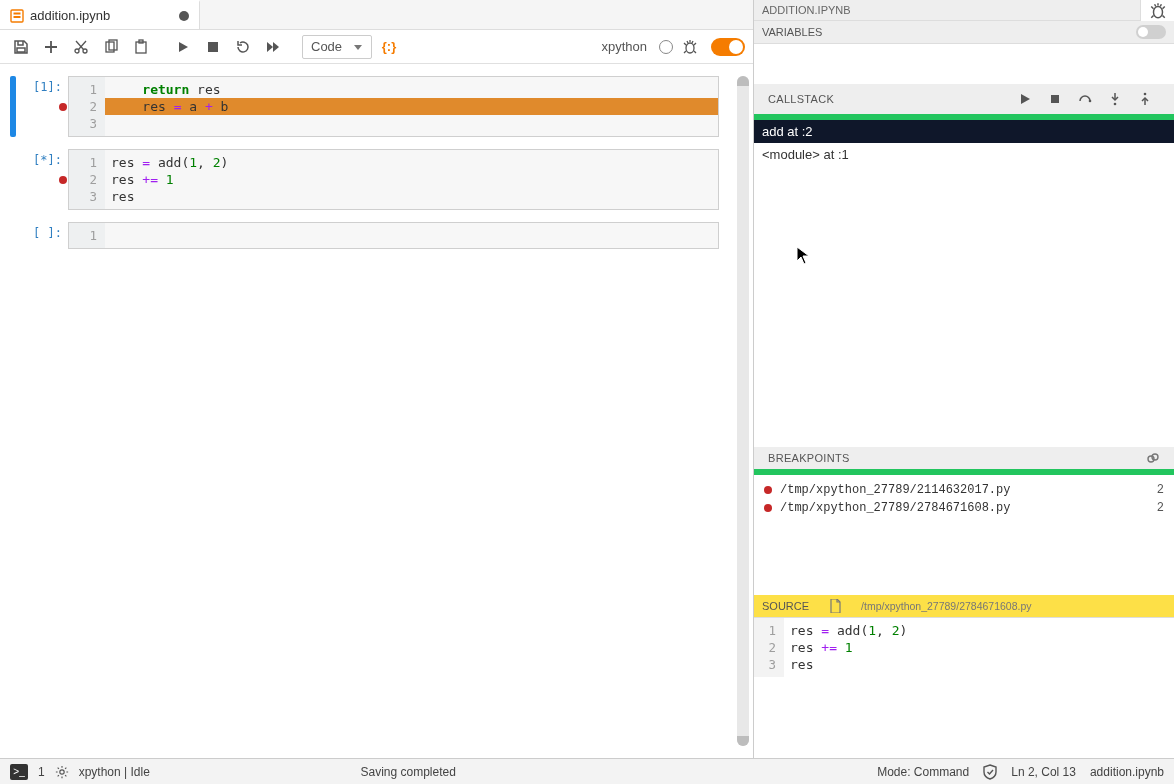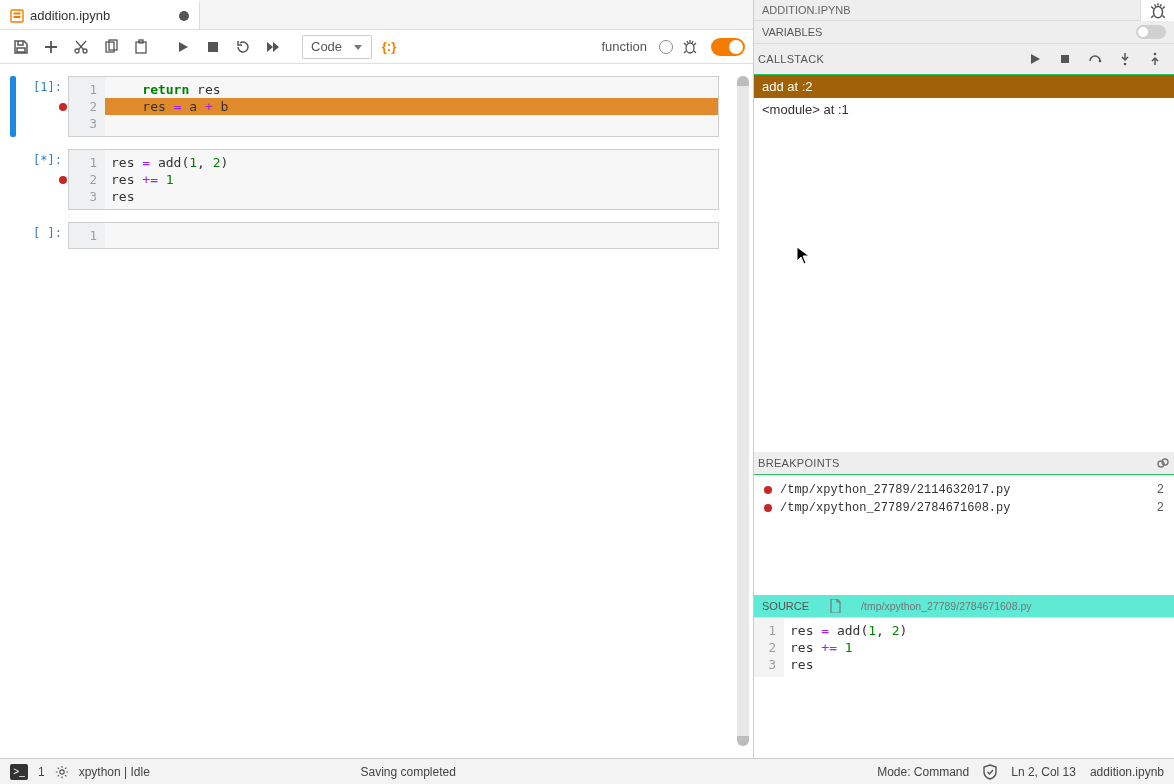--- a/index.html
+++ b/index.html
@@ -150,23 +150,23 @@
   .statusbar .sb-right { display:flex; align-items:center; gap:14px; margin-left:auto; }
   .terminal-badge {
     display:inline-flex;align-items:center;justify-content:center;
     background:#333;color:#fff;border-radius:2px;width:18px;height:16px;font-size:10px;
   }
   
   .debug-col {
     width: 420px; display:flex; flex-direction:column; background:#fff;
   }
   .dbg-section-head {
-    background:#eee; border-bottom:1px solid #22c55e;
-    padding:4px 4px; font-size:11px; letter-spacing:0.3px;
-    color:#555; display:flex; align-items:center;
+    background:#eee; border-bottom:6px solid #22c55e;
+    padding:4px 14px; font-size:11px; letter-spacing:0.3px;
+    color:#555; display:flex; align-items:center;margin-top:40px;
   }
   .dbg-section-head .spacer { flex:1; }
   .dbg-filehdr {
     background:#eee; border-bottom:1px solid #ddd;
     padding:4px 8px; font-size:11px; color:#666;
     text-transform: uppercase;
     display:flex;align-items:center;gap:8px;
   }
   .bug-btn {
     width:34px; display:flex;align-items:center;justify-content:center;
@@ -185,29 +185,29 @@
     content:"";position:absolute;left:2px;top:2px;width:10px;height:10px;border-radius:50%;background:#fff;
   }
   .vars-body {
     padding:6px 8px; font-size:13px; height:150px; overflow:auto;
   }
   .chevron { display:inline-block;width:8px;height:8px;border-right:1.5px solid #888;border-bottom:1.5px solid #888;transform:rotate(-45deg);margin-right:4px; position:relative; top:-1px;}
   .var-name { color:#0b5394; }
   .var-type { color:#b45f06; }
   .callstack-body { flex:1; overflow:auto; min-height:130px;}
   .cs-row { padding:4px 8px; font-size:13px; color:#333; cursor:pointer;}
-  .cs-row.active { background:#a16207; color:#fff; }
+  .cs-row.active { background:#0f172a; color:#fff; }
   .dbg-ctrls { display:flex; align-items:center; gap:8px; padding:0 4px;}
   .dbg-ctrls .dbtn { width:22px;height:22px;display:flex;align-items:center;justify-content:center;color:#555;cursor:pointer;}
   .bp-body { padding:6px 0; min-height:120px;font-family:Liberation Mono, monospace;}
   .bp-row { display:flex;align-items:center;padding:2px 10px;font-size:12px;color:#333;}
   .bp-row .dot { width:8px;height:8px;border-radius:50%;background:#c62828;margin-right:8px;}
   .bp-row .ln { margin-left:auto; color:#555; padding-left:8px;}
   .src-head {
-    display:flex;align-items:center;background:#5eead4;border-bottom:1px solid #ddd;
+    display:flex;align-items:center;background:#fde047;border-bottom:1px solid #ddd;
     font-size:11px;color:#555;padding:4px 8px;gap:20px;
   }
   .src-body { height:140px; overflow:auto; }
   .src-table { display:flex; }
   .src-gutter {
     width: 30px; background:#f3f3f3; text-align:right;
     padding:4px 4px; color:#9e9e9e; font-size:12.5px;
   }
   .src-gutter .gline { height:17px;line-height:17px;padding-right:4px;position:relative;}
   .src-code { flex:1; padding:4px 6px; font-size:13px; line-height:17px; white-space:pre;}
@@ -295,21 +295,21 @@
       </div>
       <div class="tb-sep"></div>
       <div class="celltype">
         <span>Code</span>
         <svg width="10" height="10" viewBox="0 0 10 10" fill="#777">
             <polygon points="1,3 9,3 5,8"></polygon>
           </svg>
       </div>
       <div class="tbtn" style="color:#f57c00;font-weight:700">{:}</div>
 
-      <span class="kernel-name">function</span>
+      <span class="kernel-name">xpython</span>
       <span class="kernel-circle"></span>
       <div class="tbtn">
         <svg width="16" height="16" viewBox="0 0 16 16" fill="none" stroke="#555" stroke-width="1.3">
           <ellipse cx="8" cy="9" rx="4" ry="5"></ellipse>
             <path d="M4 6l-2-2M12 6l2-2M4 12l-2 2M12 12l2 2M8 3V1M6 4l-1-2M10 4l1-2"></path>
         </svg>
       </div>
       <div class="switch"></div>
     </div>
 

